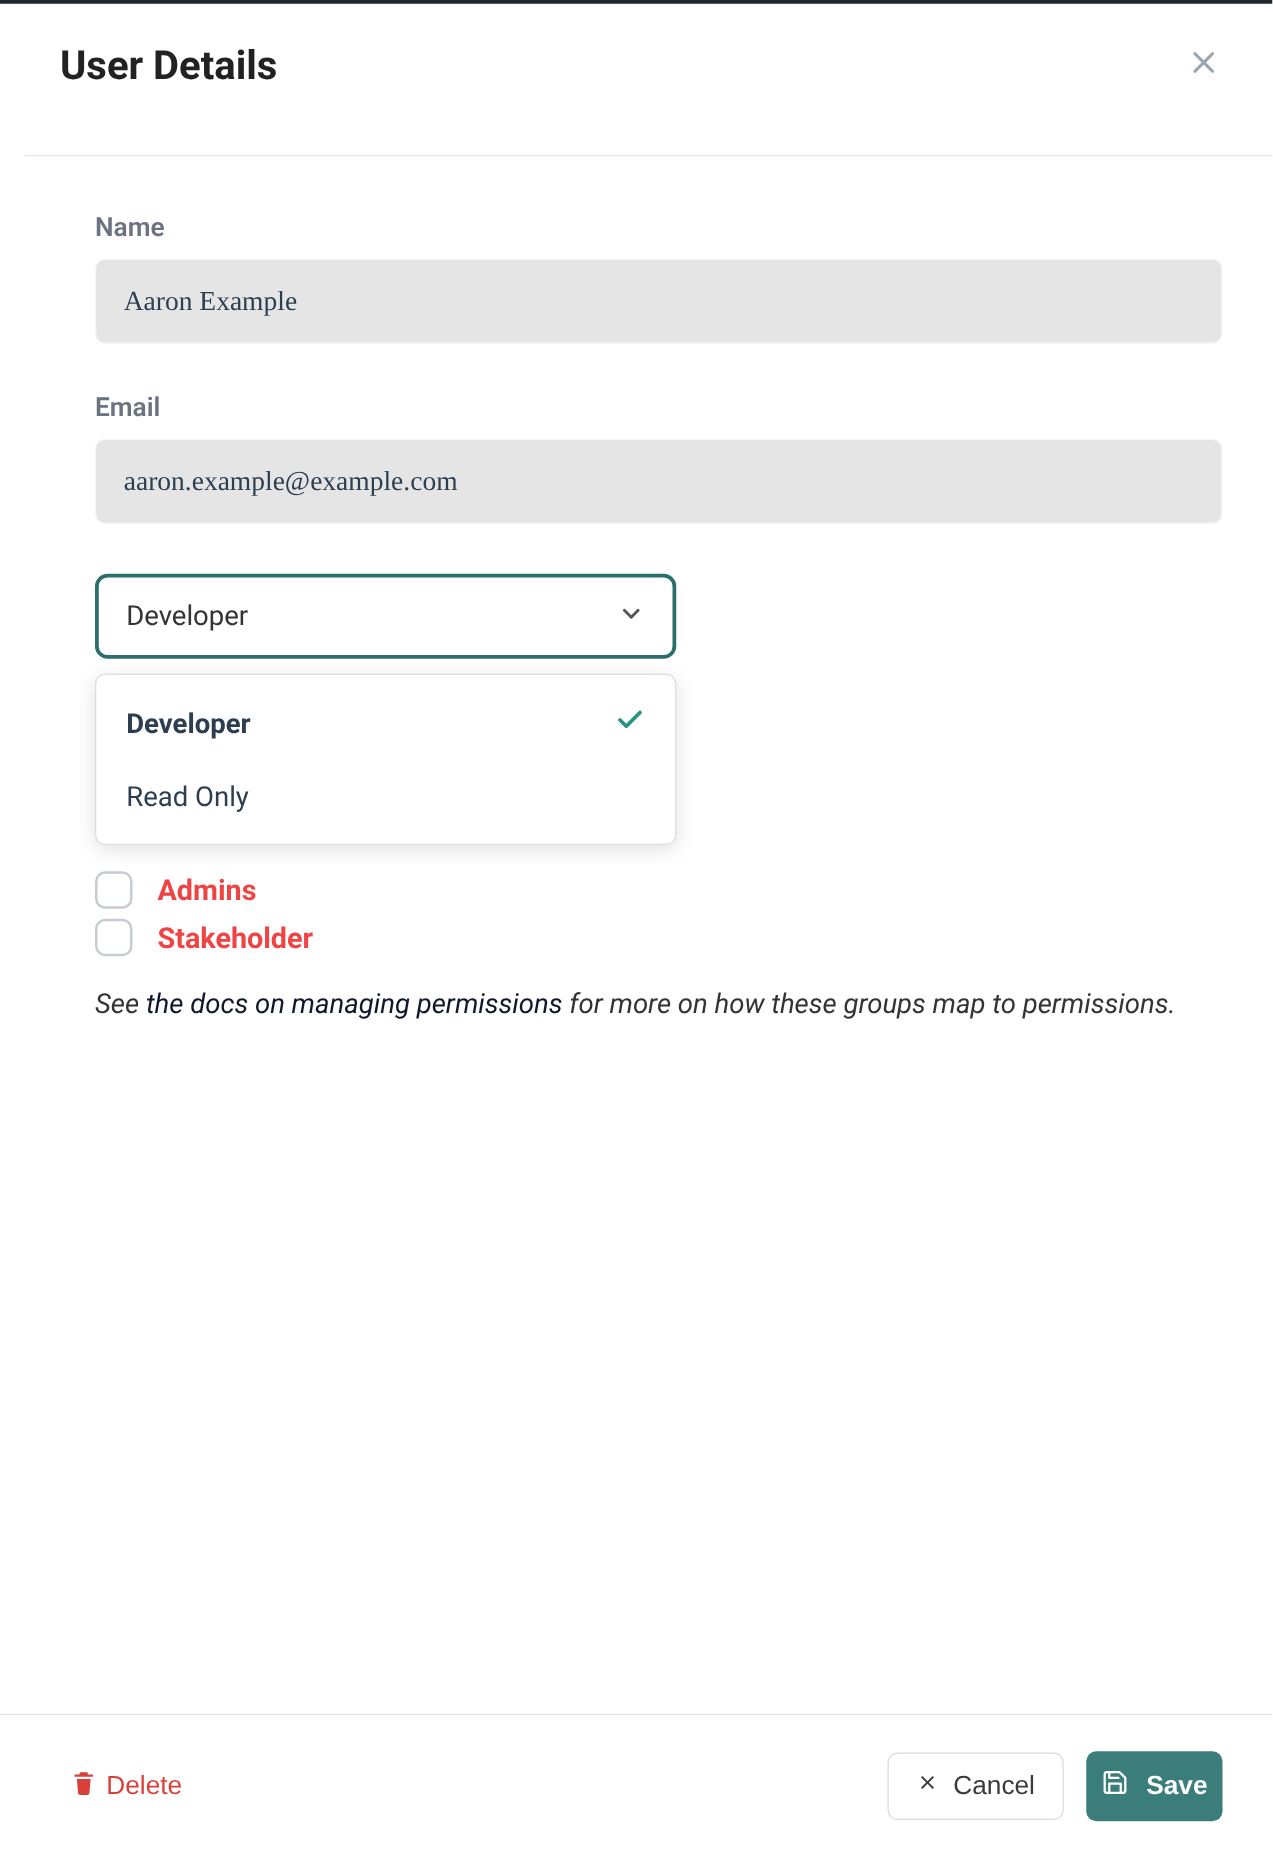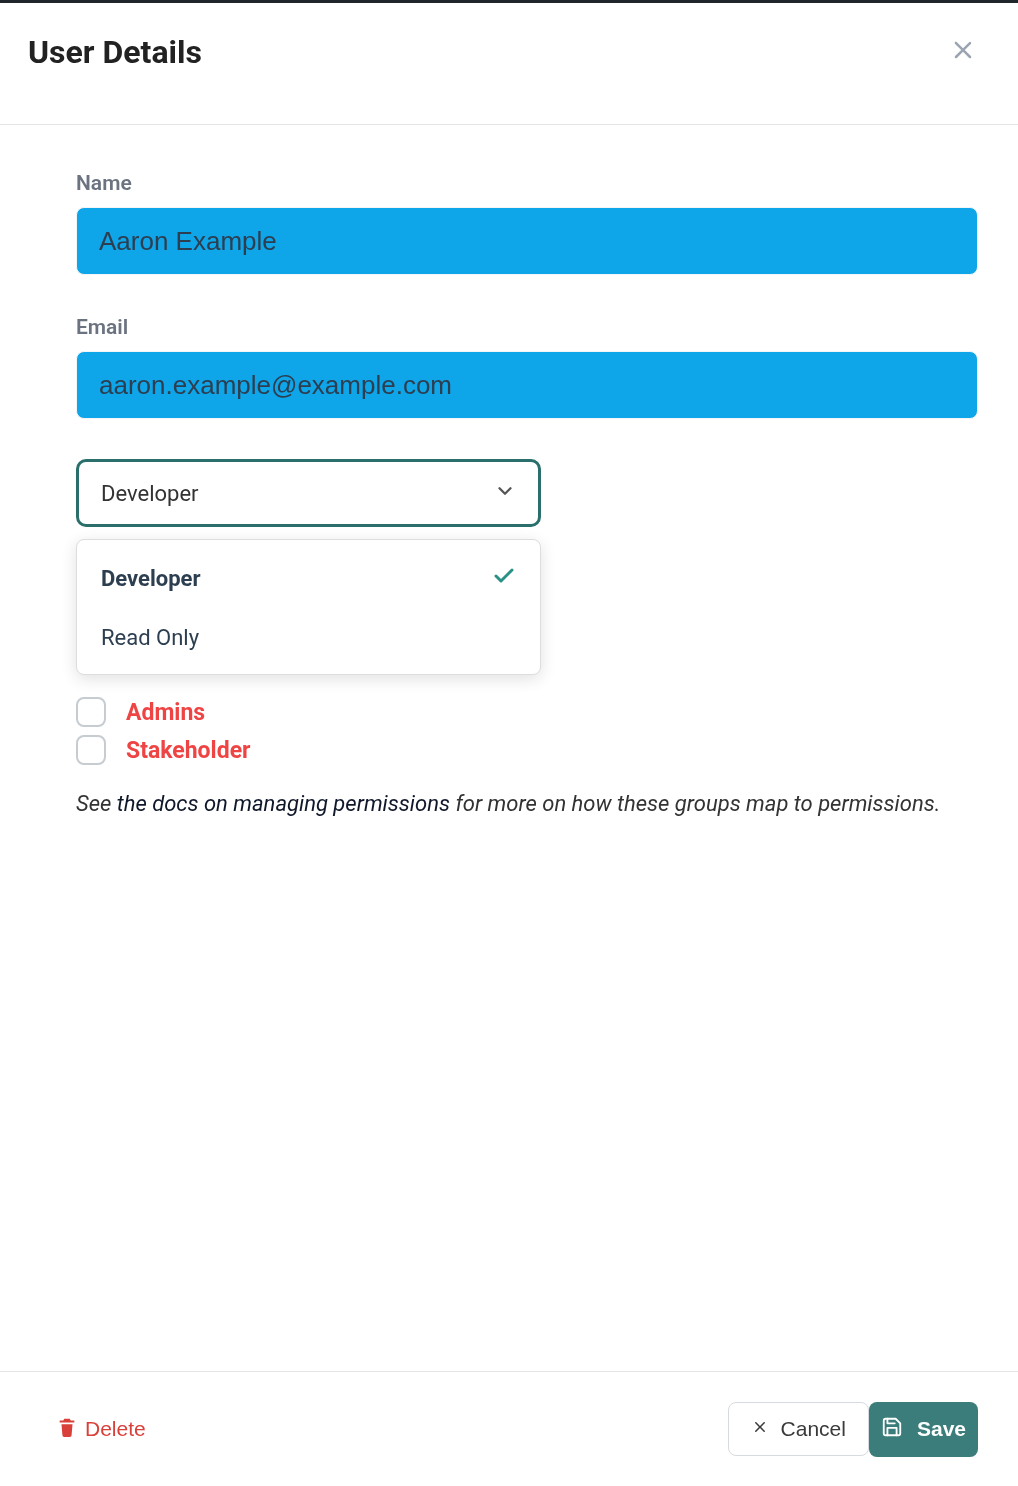--- a/index.html
+++ b/index.html
@@ -2,30 +2,31 @@
 <html><head>
 <meta charset="utf-8">
 <style>
   * { box-sizing: border-box; margin: 0; padding: 0; }
   html, body { width: 1018px; height: 1486px; font-family: -apple-system, BlinkMacSystemFont, "Segoe UI", Roboto, "Helvetica Neue", Arial, sans-serif; background: #fff; color: #2c3e50; }
   .page-top-line { height: 3px; background: #1f262c; width: 100%; }
   .modal-header {
     display: flex; justify-content: space-between; align-items: center;
     padding: 28px 36px 52px 28px;
     border-bottom: 1px solid #e5e5e5;
+    margin-left: 20px;
   }
   .modal-title { font-size: 32px; font-weight: 700; color: #222; }
   .close-btn { background: none; border: none; cursor: pointer; padding: 4px; color: #9aa5b1; display:flex; align-items:center;}
   .close-btn svg { width: 30px; height: 30px; }
   .modal-body { padding: 46px 40px 20px 40px; margin-left: 36px; }
   .field-group { margin-bottom: 40px; }
   .field-label { font-size: 21px; font-weight: 600; color: #6b7380; margin-bottom: 12px; display: block; }
   .text-input {
-    width: 100%; height: 68px; background: #0ea5e9; border: 1px solid #f4f5f7;
-    border-radius: 8px; padding: 0 22px; font-size: 26px; color: #2c3e50;
+    width: 100%; height: 68px; background: #e5e5e5; border: 1px solid #f4f5f7;
+    border-radius: 8px; padding: 0 22px; font-size: 22px; color: #2c3e50; font-family: Liberation Serif, serif;
   }
   .license-wrap { position: relative; width: 465px; }
   .select-box {
     width: 465px; height: 68px; background: #fff;
     border: 3px solid #2a6f6b; border-radius: 10px;
     display: flex; align-items: center; justify-content: space-between;
     padding: 0 22px; cursor: pointer;
   }
   .select-value { font-size: 22px; color: #333; }
   .chevron svg { width: 22px; height: 22px; color: #555; }
@@ -57,21 +58,21 @@
     display: flex; align-items: center; justify-content: space-between;
     padding: 28px 40px 28px 56px; background: #fff;
     height: 115px;
   }
   .delete-btn {
     display: flex; align-items: center; gap: 7px;
     background: none; border: none; cursor: pointer;
     color: #d9403a; font-size: 21px; font-weight: 500;
   }
   .delete-btn svg { width: 22px; height: 24px; }
-  .footer-right { display: flex; align-items: center; }
+  .footer-right { display: flex; align-items: center; gap: 18px; }
   .cancel-btn {
     display: flex; align-items: center; gap: 12px;
     background: #fff; border: 1px solid #d7dbdf; border-radius: 8px;
     padding: 14px 22px; font-size: 21px; color: #3a3a3a; cursor: pointer;
     font-weight: 500;
   }
   .cancel-btn svg { width: 18px; height: 18px; }
   .save-btn {
     display: flex; align-items: center; gap: 14px;
     background: #3a7d7a; border: none; border-radius: 8px;

